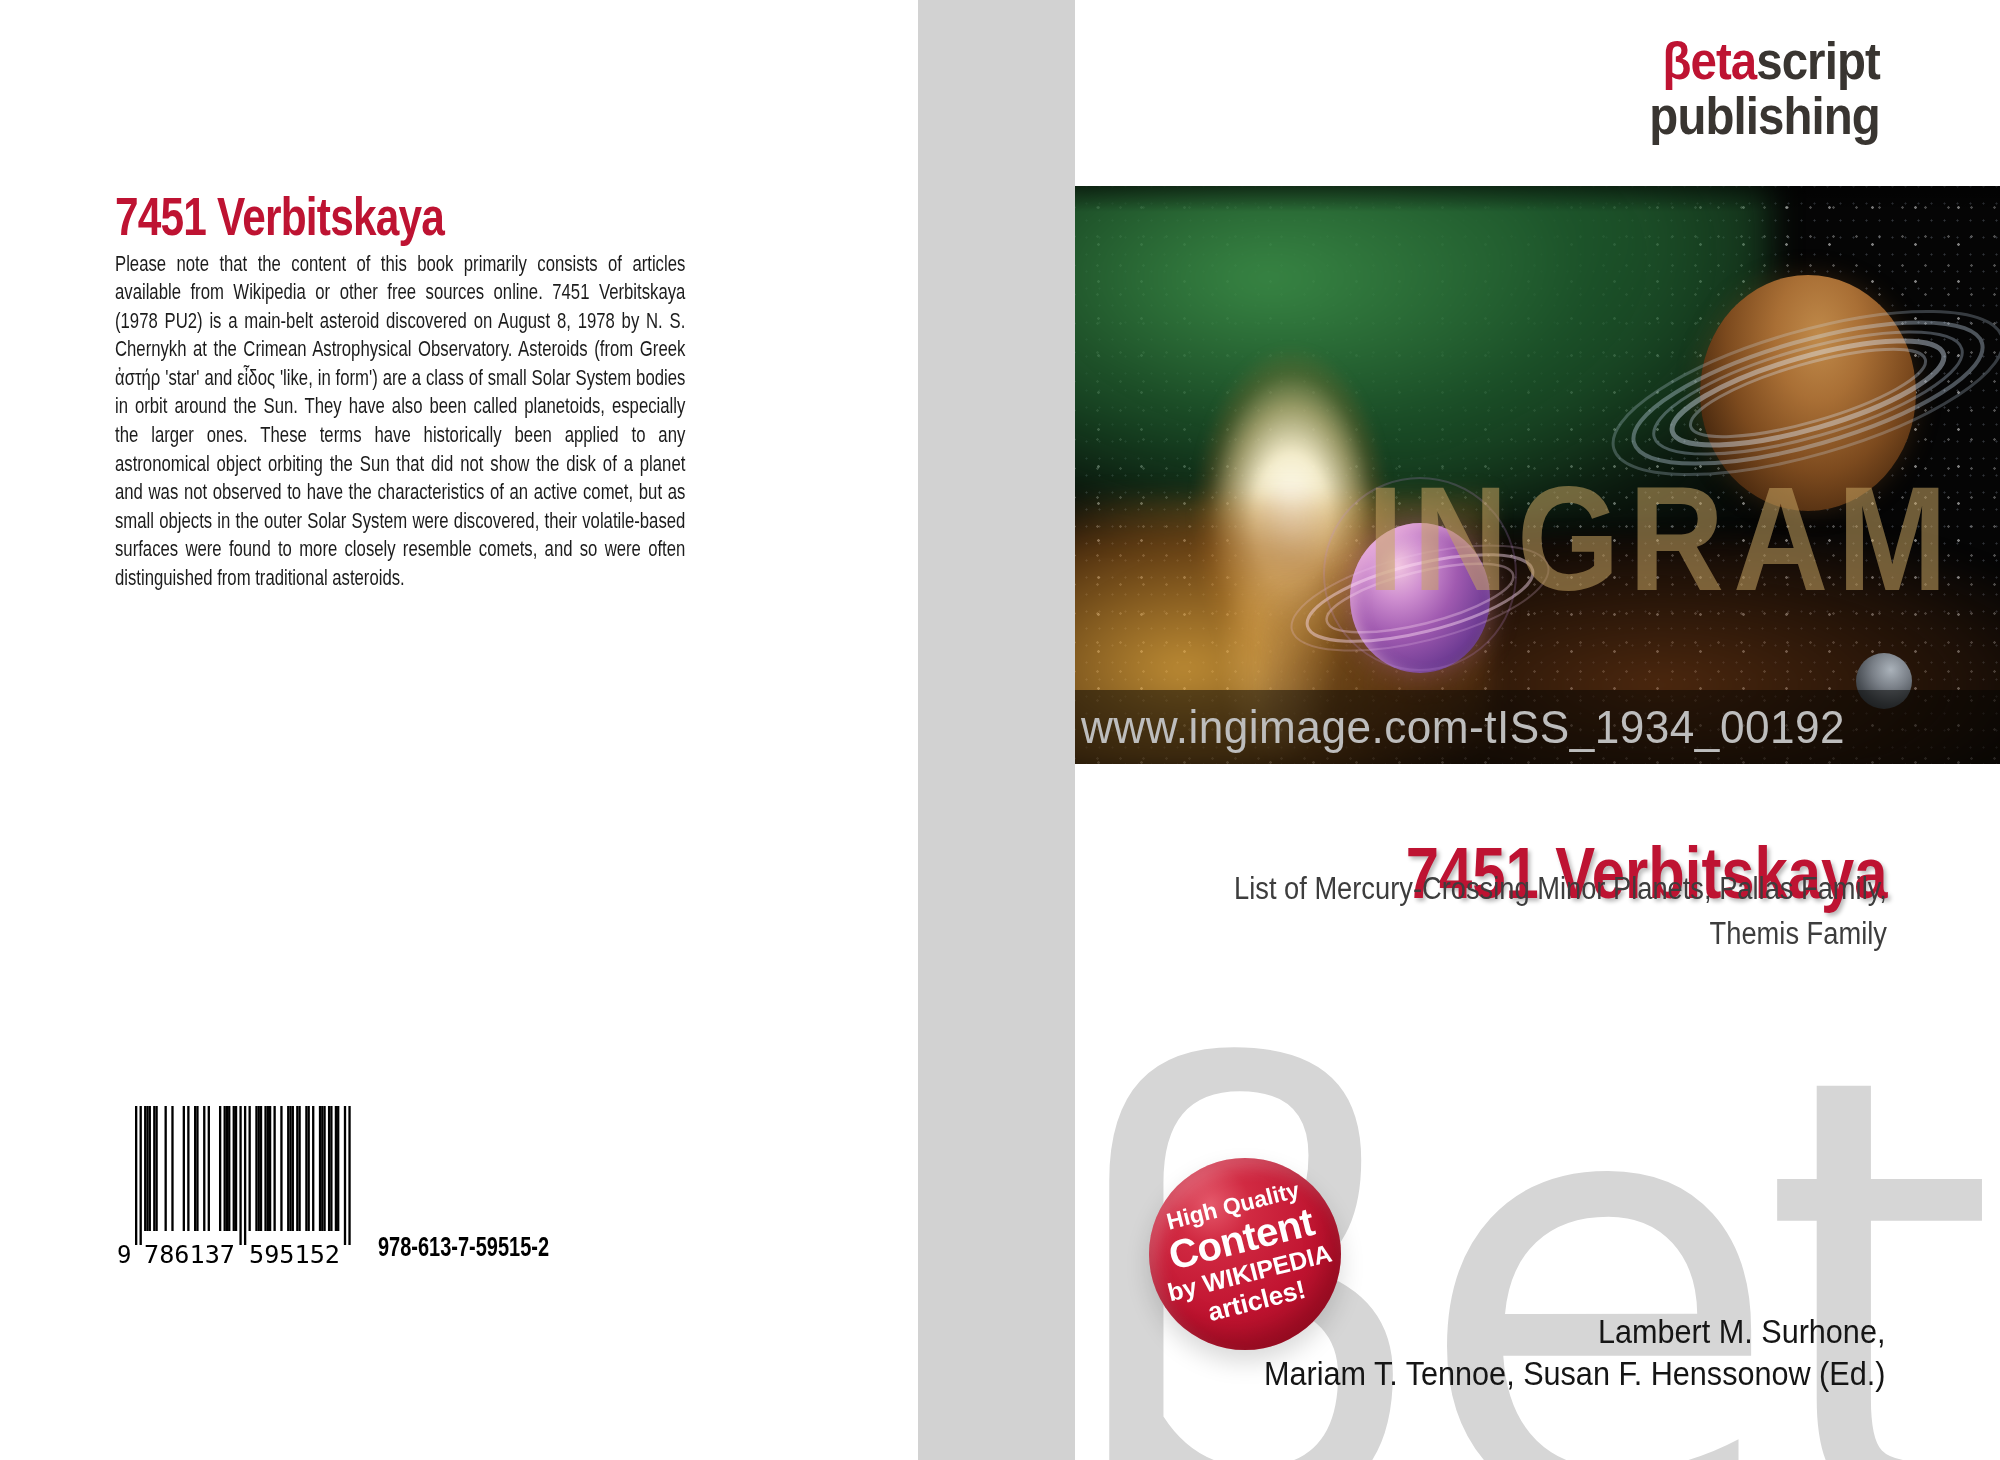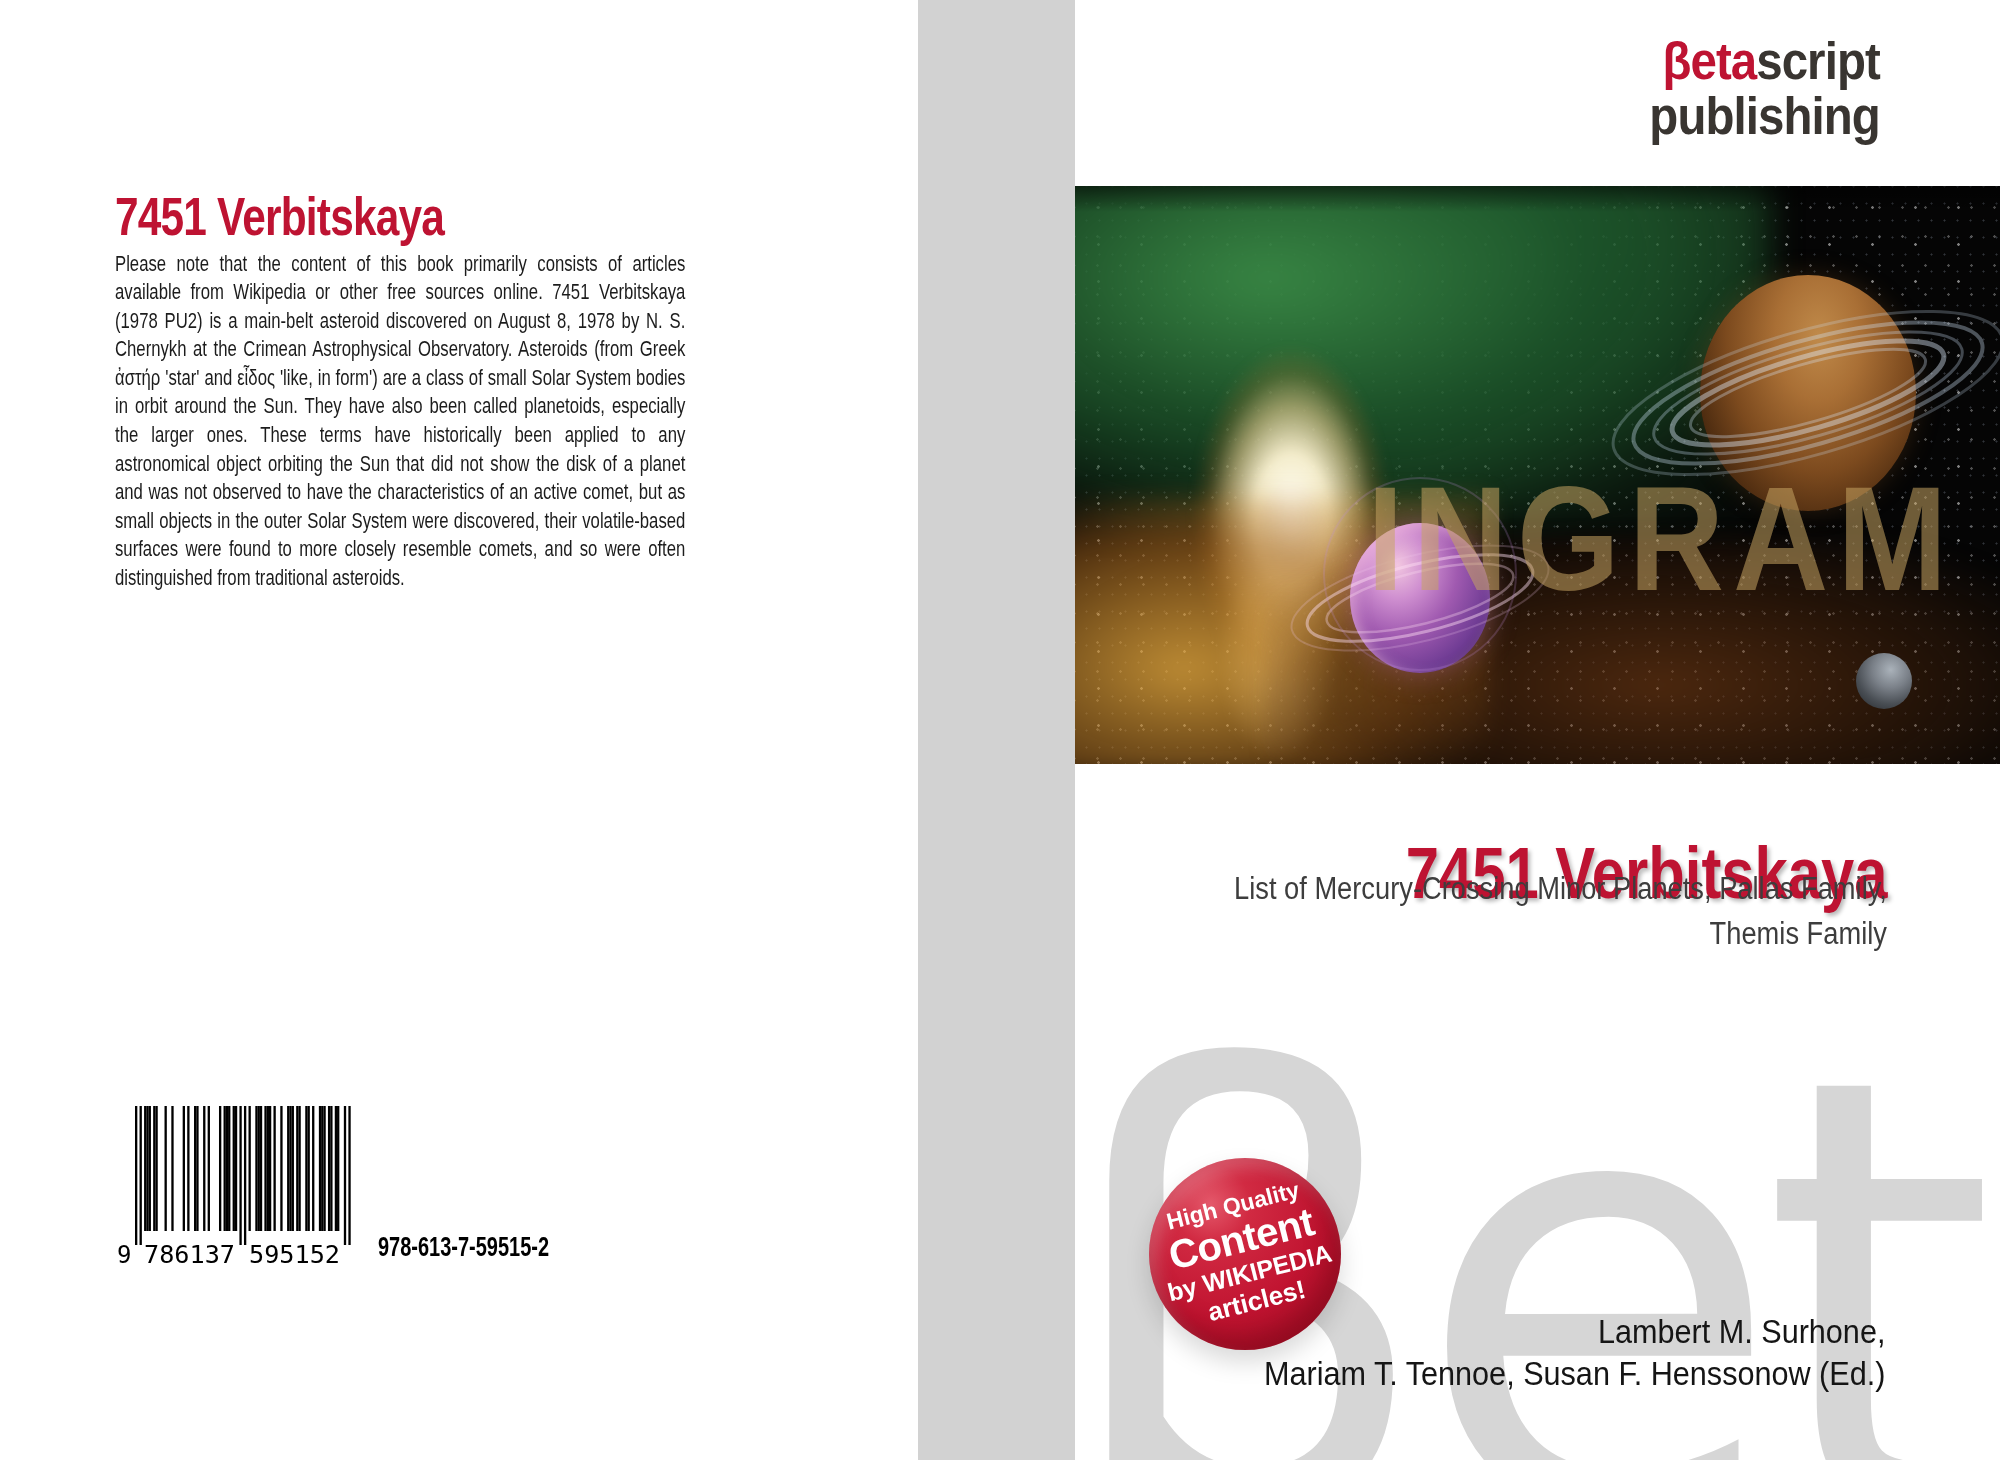--- a/index.html
+++ b/index.html
@@ -199,20 +199,23 @@
         </g>
         <g transform="rotate(-14 345 412)" fill="none">
           <ellipse cx="345" cy="412" rx="116" ry="34" stroke="rgba(255,224,244,.45)" stroke-width="3"></ellipse>
           <ellipse cx="345" cy="412" rx="96" ry="26" stroke="rgba(250,214,238,.35)" stroke-width="2.5"></ellipse>
           <ellipse cx="345" cy="412" rx="132" ry="43" stroke="rgba(240,200,235,.22)" stroke-width="2"></ellipse>
         </g>
         <circle cx="345" cy="388" r="96" fill="none" stroke="rgba(190,140,220,.22)" stroke-width="2"></circle>
       </svg>
       <div class="moon"></div>
       <div class="ingram">INGRAM</div>
+      <div class="img-band">
+        <div class="img-band-text">www.ingimage.com-tISS_1934_00192</div>
+      </div>
       <div class="img-top-shade"></div>
     </div>
 
     <h2 class="front-title">7451 Verbitskaya</h2>
     <div class="front-subtitle">
       <span>List of Mercury-Crossing Minor Planets, Pallas Family,</span><br>
       <span>Themis Family</span>
     </div>
 
     <div class="badge">

